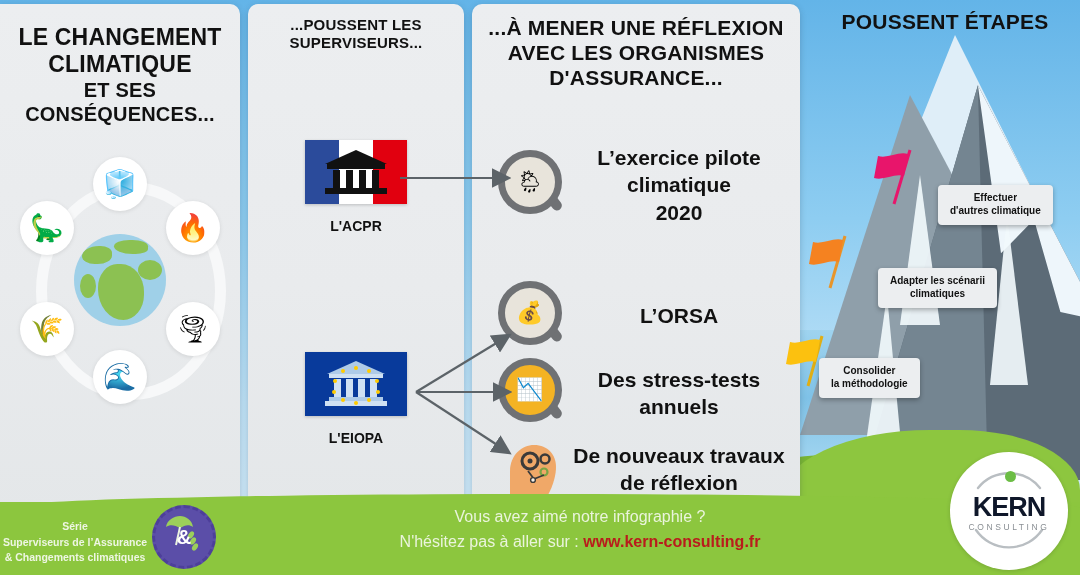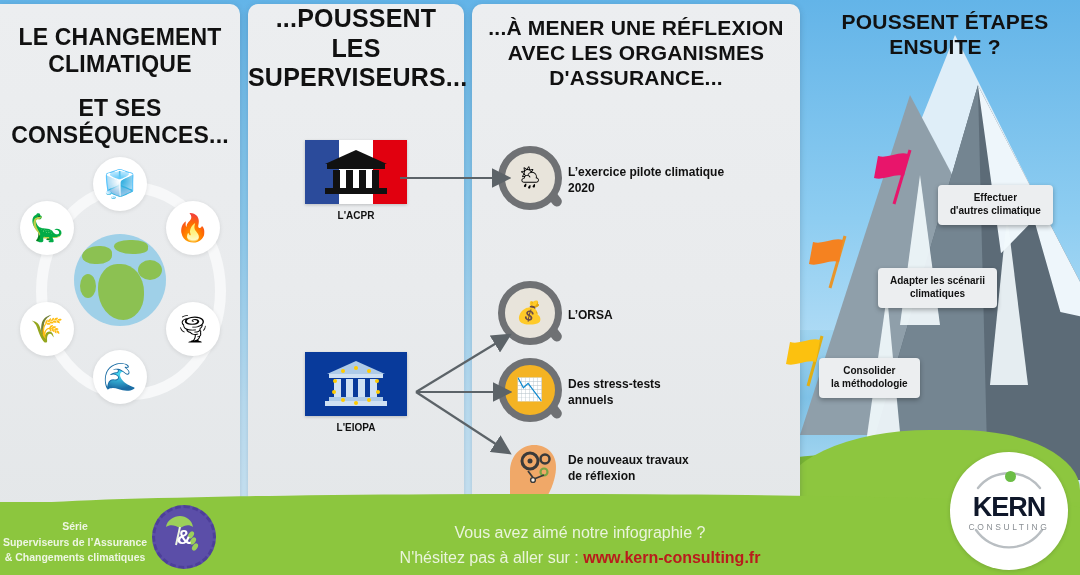--- a/index.html
+++ b/index.html
@@ -83,22 +83,22 @@
   }
   #panel1{left:0px;width:240px;height:512px;border-radius:0 10px 10px 0;}
   #panel2{left:248px;width:216px;height:512px;}
   #panel3{left:472px;width:328px;height:512px;}
 
   .panel-title{
     text-align:center;font-weight:bold;color:#111;
     letter-spacing:.2px;line-height:1.18;
   }
   #panel1 .panel-title{padding-top:20px;font-size:23px;}
-  #panel1 .panel-title .sub{font-size:23px;display:block;margin-top:17px;}
-  #panel2 .panel-title{font-size:25px;}
+  #panel1 .panel-title .sub{font-size:20px;display:block;margin-top:1px;}
+  #panel2 .panel-title{padding-top:12px;font-size:15px;}
   #panel3 .panel-title{padding-top:12px;font-size:21px;}
 
   
   .wheel{position:absolute;left:8px;top:150px;width:224px;height:280px;}
   .wheel-ring{
     position:absolute;left:28px;top:28px;width:168px;height:196px;
     border:11px solid #f7f8f9;border-radius:50%;
   }
   .globe{
     position:absolute;left:66px;top:80px;width:92px;height:92px;border-radius:50%;
@@ -125,41 +125,41 @@
   
   .sup{position:absolute;left:0;width:216px;text-align:center;}
   .sup-acpr{top:136px;}
   .sup-eiopa{top:348px;}
   .flagbox{
     width:102px;height:64px;margin:0 auto;position:relative;
     box-shadow:0 1px 3px rgba(0,0,0,.2);
   }
   .fr{background:linear-gradient(90deg,#2b4b9b 0 33.3%,#ffffff 33.3% 66.6%,#e1000f 66.6% 100%);}
   .eu{background:#083a9b;}
-  .sup-label{margin-top:6px;font-size:10px;font-weight:bold;color:#111;}
+  .sup-label{margin-top:14px;font-size:14px;font-weight:bold;color:#111;}
 
   
   .temple{position:absolute;left:50%;top:50%;transform:translate(-50%,-50%);}
 
   
   .measure{position:absolute;left:0;width:328px;display:flex;align-items:center;}
   .mag{
     position:relative;width:74px;height:74px;margin-left:22px;flex:0 0 74px;
   }
   .mag-ring{
     position:absolute;left:4px;top:2px;width:50px;height:50px;border-radius:50%;
     border:7px solid #6f7174;overflow:hidden;background:#e8e4db;
     display:flex;align-items:center;justify-content:center;font-size:22px;
   }
   .mag-handle{
     position:absolute;left:46px;top:44px;width:10px;height:26px;background:#6f7174;
     border-radius:6px;transform:rotate(-38deg);transform-origin:top left;
   }
   .measure-label{
-    flex:1;font-size:12px;font-weight:bold;color:#111;line-height:1.3;
+    flex:1;text-align:center;font-size:21px;font-weight:bold;color:#111;line-height:1.3;
     padding-right:10px;
   }
   .m1{top:140px;}
   .m2{top:275px;}
   .m3{top:352px;}
   .m4{top:428px;}
   .headicon{
     position:relative;width:74px;height:74px;margin-left:22px;flex:0 0 74px;
     display:flex;align-items:center;justify-content:center;
   }
@@ -186,21 +186,21 @@
     position:absolute;left:0px;bottom:10px;width:150px;text-align:center;
     color:#eef6e3;font-size:10.5px;font-weight:bold;line-height:1.45;
   }
   .badge{
     position:absolute;left:152px;bottom:6px;width:58px;height:58px;border-radius:50%;
     background:#5b4ea8;border:3px dashed #4d3f9a;
     display:flex;align-items:center;justify-content:center;color:#fff;
     font-size:20px;font-weight:bold;
   }
   .footer-center{
-    position:absolute;left:330px;bottom:4px;width:500px;text-align:center;
+    position:absolute;left:330px;bottom:20px;width:500px;text-align:center;
     color:#eaf4dc;font-size:16px;line-height:1.55;
   }
   .footer-center b{color:#b91c1c;font-weight:bold;}
 
   
   .kern{
     position:absolute;left:950px;top:452px;width:118px;height:118px;border-radius:50%;
     background:#ffffff;box-shadow:0 1px 4px rgba(0,0,0,.15);
   }
   .kern-txt{
@@ -396,21 +396,20 @@
       </marker>
     </defs>
     <line x1="400" y1="178" x2="507" y2="178" stroke="#5c6368" stroke-width="2.2" marker-end="url(#ah)"></line>
     <line x1="416" y1="392" x2="508" y2="336" stroke="#5c6368" stroke-width="2.2" marker-end="url(#ah)"></line>
     <line x1="416" y1="392" x2="508" y2="392" stroke="#5c6368" stroke-width="2.2" marker-end="url(#ah)"></line>
     <line x1="416" y1="392" x2="508" y2="452" stroke="#5c6368" stroke-width="2.2" marker-end="url(#ah)"></line>
   </svg>
 
   <div class="panel-title" style="position:absolute;left:810px;top:10px;width:270px;font-size:21px;">
     <span>POUSSENT ÉTAPES</span><br>
-    <span>ENSUITE ?</span>
   </div>
 
   <div class="mflag" style="left:862px;top:148px;">
     <svg width="60" height="60" viewBox="0 0 60 60">
       <line x1="48" y1="2" x2="32" y2="56" stroke="#e8156b" stroke-width="3"></line>
       <path d="M46,6 C36,3 26,11 16,8 L12,30 C22,33 32,25 42,28 Z" fill="#e8156b"></path>
     </svg>
   </div>
   <div class="mflag" style="left:800px;top:232px;">
     <svg width="60" height="60" viewBox="0 0 60 60">

